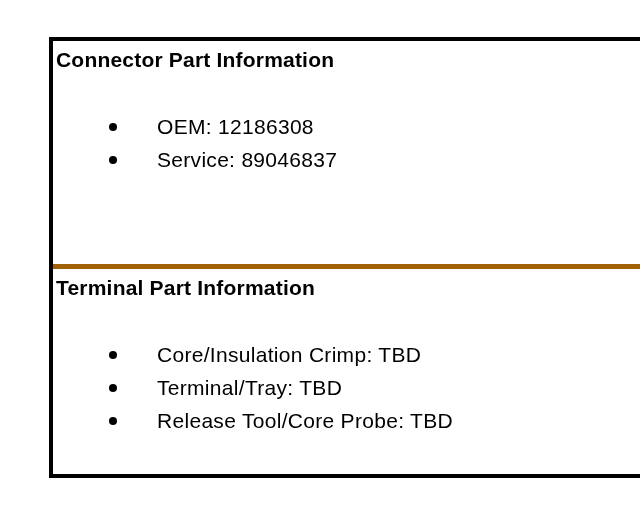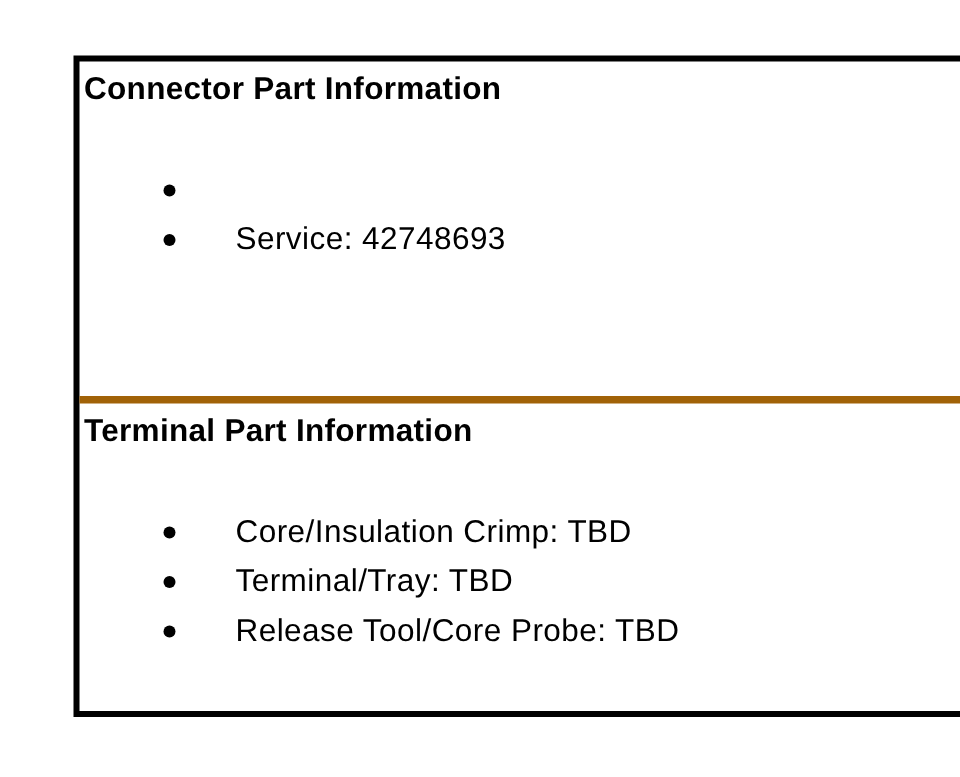--- a/index.html
+++ b/index.html
@@ -71,24 +71,25 @@
 </head>
 <body>
 
 <div class="panel">
 
   <section class="box">
     <h2 class="box-title">Connector Part Information</h2>
     <ul class="bullet-list">
       <li class="bullet-row">
         <span class="bullet-dot"></span>
+        <span>OEM: 12186308</span>
       </li>
       <li class="bullet-row">
         <span class="bullet-dot"></span>
-        <span>Service: 42748693</span>
+        <span>Service: 89046837</span>
       </li>
     </ul>
   </section>
 
   <section class="box">
     <h2 class="box-title">Terminal Part Information</h2>
     <ul class="bullet-list">
       <li class="bullet-row">
         <span class="bullet-dot"></span>
         <span>Core/Insulation Crimp: TBD</span>

